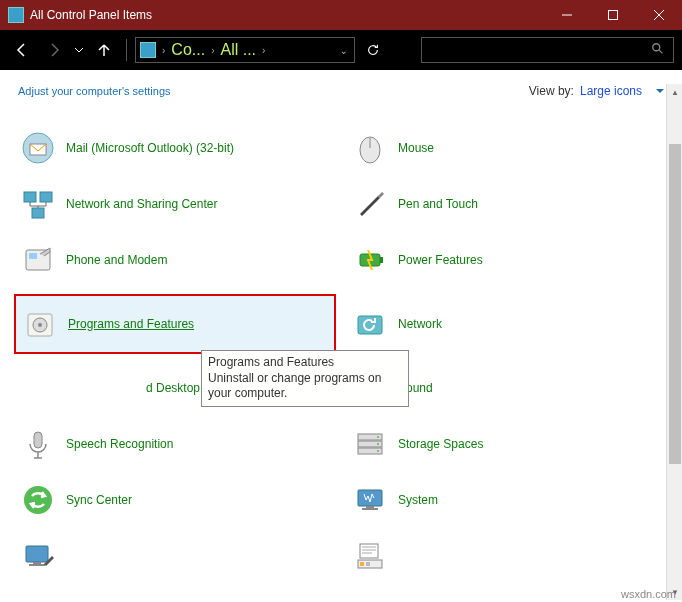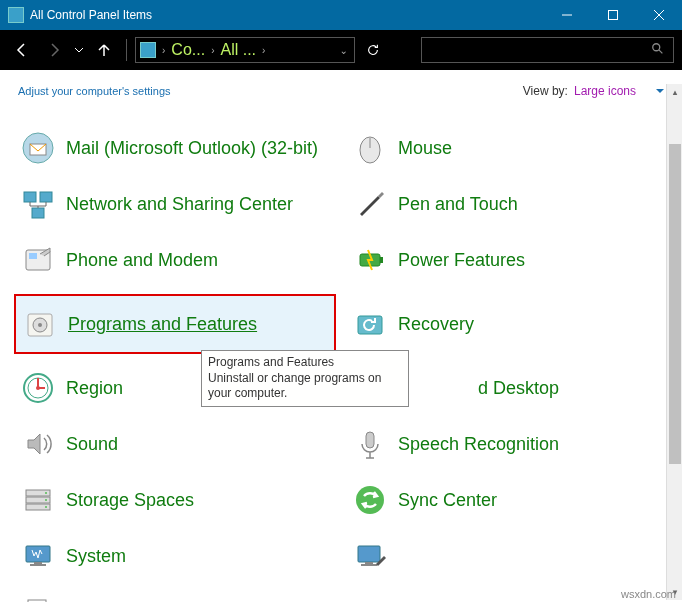--- a/index.html
+++ b/index.html
@@ -7,21 +7,21 @@
     font-family: "Segoe UI", Arial, sans-serif;
     font-size: 13px;
     background: #fff;
     width: 682px;
     height: 602px;
     overflow: hidden;
     position: relative;
   }
   
   .titlebar {
-    background: #0369a1;
+    background: #7f1d1d;
     color: #fff;
     height: 30px;
     display: flex;
     align-items: center;
     padding-left: 8px;
   }
   .titlebar .appicon {
     width: 16px; height: 16px;
     background: #3aa0c9;
     margin-right: 6px;
@@ -78,21 +78,21 @@
   }
   .searchbox .sicon { color: #888; }
   
   .content-header {
     display: flex;
     align-items: center;
     padding: 14px 18px 10px 18px;
   }
   .ch-title { color: #1a6fb0; font-size: 11px; flex: 1; }
   .ch-viewby { color: #333; font-size: 12px; margin-right: 6px; }
-  .ch-viewval { color: #a21caf; font-size: 12px; display: flex; align-items: center; gap: 20px; }
+  .ch-viewval { color: #1d4ed8; font-size: 12px; display: flex; align-items: center; gap: 14px; }
   
   .grid {
     display: grid;
     grid-template-columns: 1fr 1fr;
     column-gap: 10px;
     row-gap: 12px;
     padding: 0 14px 10px 14px;
   }
   .item {
     display: flex;
@@ -101,21 +101,21 @@
     padding: 4px 6px;
     position: relative;
   }
   .item .iicon {
     width: 36px; height: 36px;
     display: flex; align-items: center; justify-content: center;
     flex-shrink: 0;
   }
   .item .label {
     color: #107c10;
-    font-size: 18px;
+    font-size: 12px;
     line-height: 1.25;
     text-align: center;
   }
   .item.selected {
     background: #e6f3fb;
     border: 2px solid #d00;
     padding: 10px 6px;
   }
   .item.selected .label { text-decoration: underline; }
   
@@ -337,35 +337,23 @@
     <div class="label">Programs and Features</div>
   </div>
 
   <div class="item">
     <div class="iicon">
       <svg width="36" height="36" viewBox="0 0 36 36">
           <rect x="6" y="10" width="24" height="18" rx="2" fill="#6bc" stroke="#399"></rect>
           <path d="M22 19 A5 5 0 1 1 20 15 M23 12 L23 16 L19 16" fill="none" stroke="#fff" stroke-width="2"></path>
         </svg>
     </div>
-    <div class="label">Recovery</div>
-  </div>
-
-  <div class="item">
-    <div class="iicon">
-      <svg width="36" height="36" viewBox="0 0 36 36">
-          <circle cx="18" cy="18" r="14" fill="none" stroke="#4a8" stroke-width="2"></circle>
-          <circle cx="18" cy="18" r="10" fill="none" stroke="#4a8"></circle>
-          <line x1="18" y1="18" x2="18" y2="8" stroke="#d44" stroke-width="2"></line>
-          <line x1="18" y1="18" x2="25" y2="18" stroke="#d44" stroke-width="2"></line>
-          <circle cx="18" cy="18" r="2" fill="#d44"></circle>
-        </svg>
-    </div>
-    <div class="label">Region</div>
-  </div>
+    <div class="label">Network</div>
+  </div>
+
 
   <div class="item" style="visibility:visible;">
     <div class="iicon" style="visibility:hidden;"></div>
     <div class="label" style="margin-left:80px;">d Desktop</div>
   </div>
 
 
   <div class="item">
     <div class="iicon">
       <svg width="36" height="36" viewBox="0 0 36 36">

